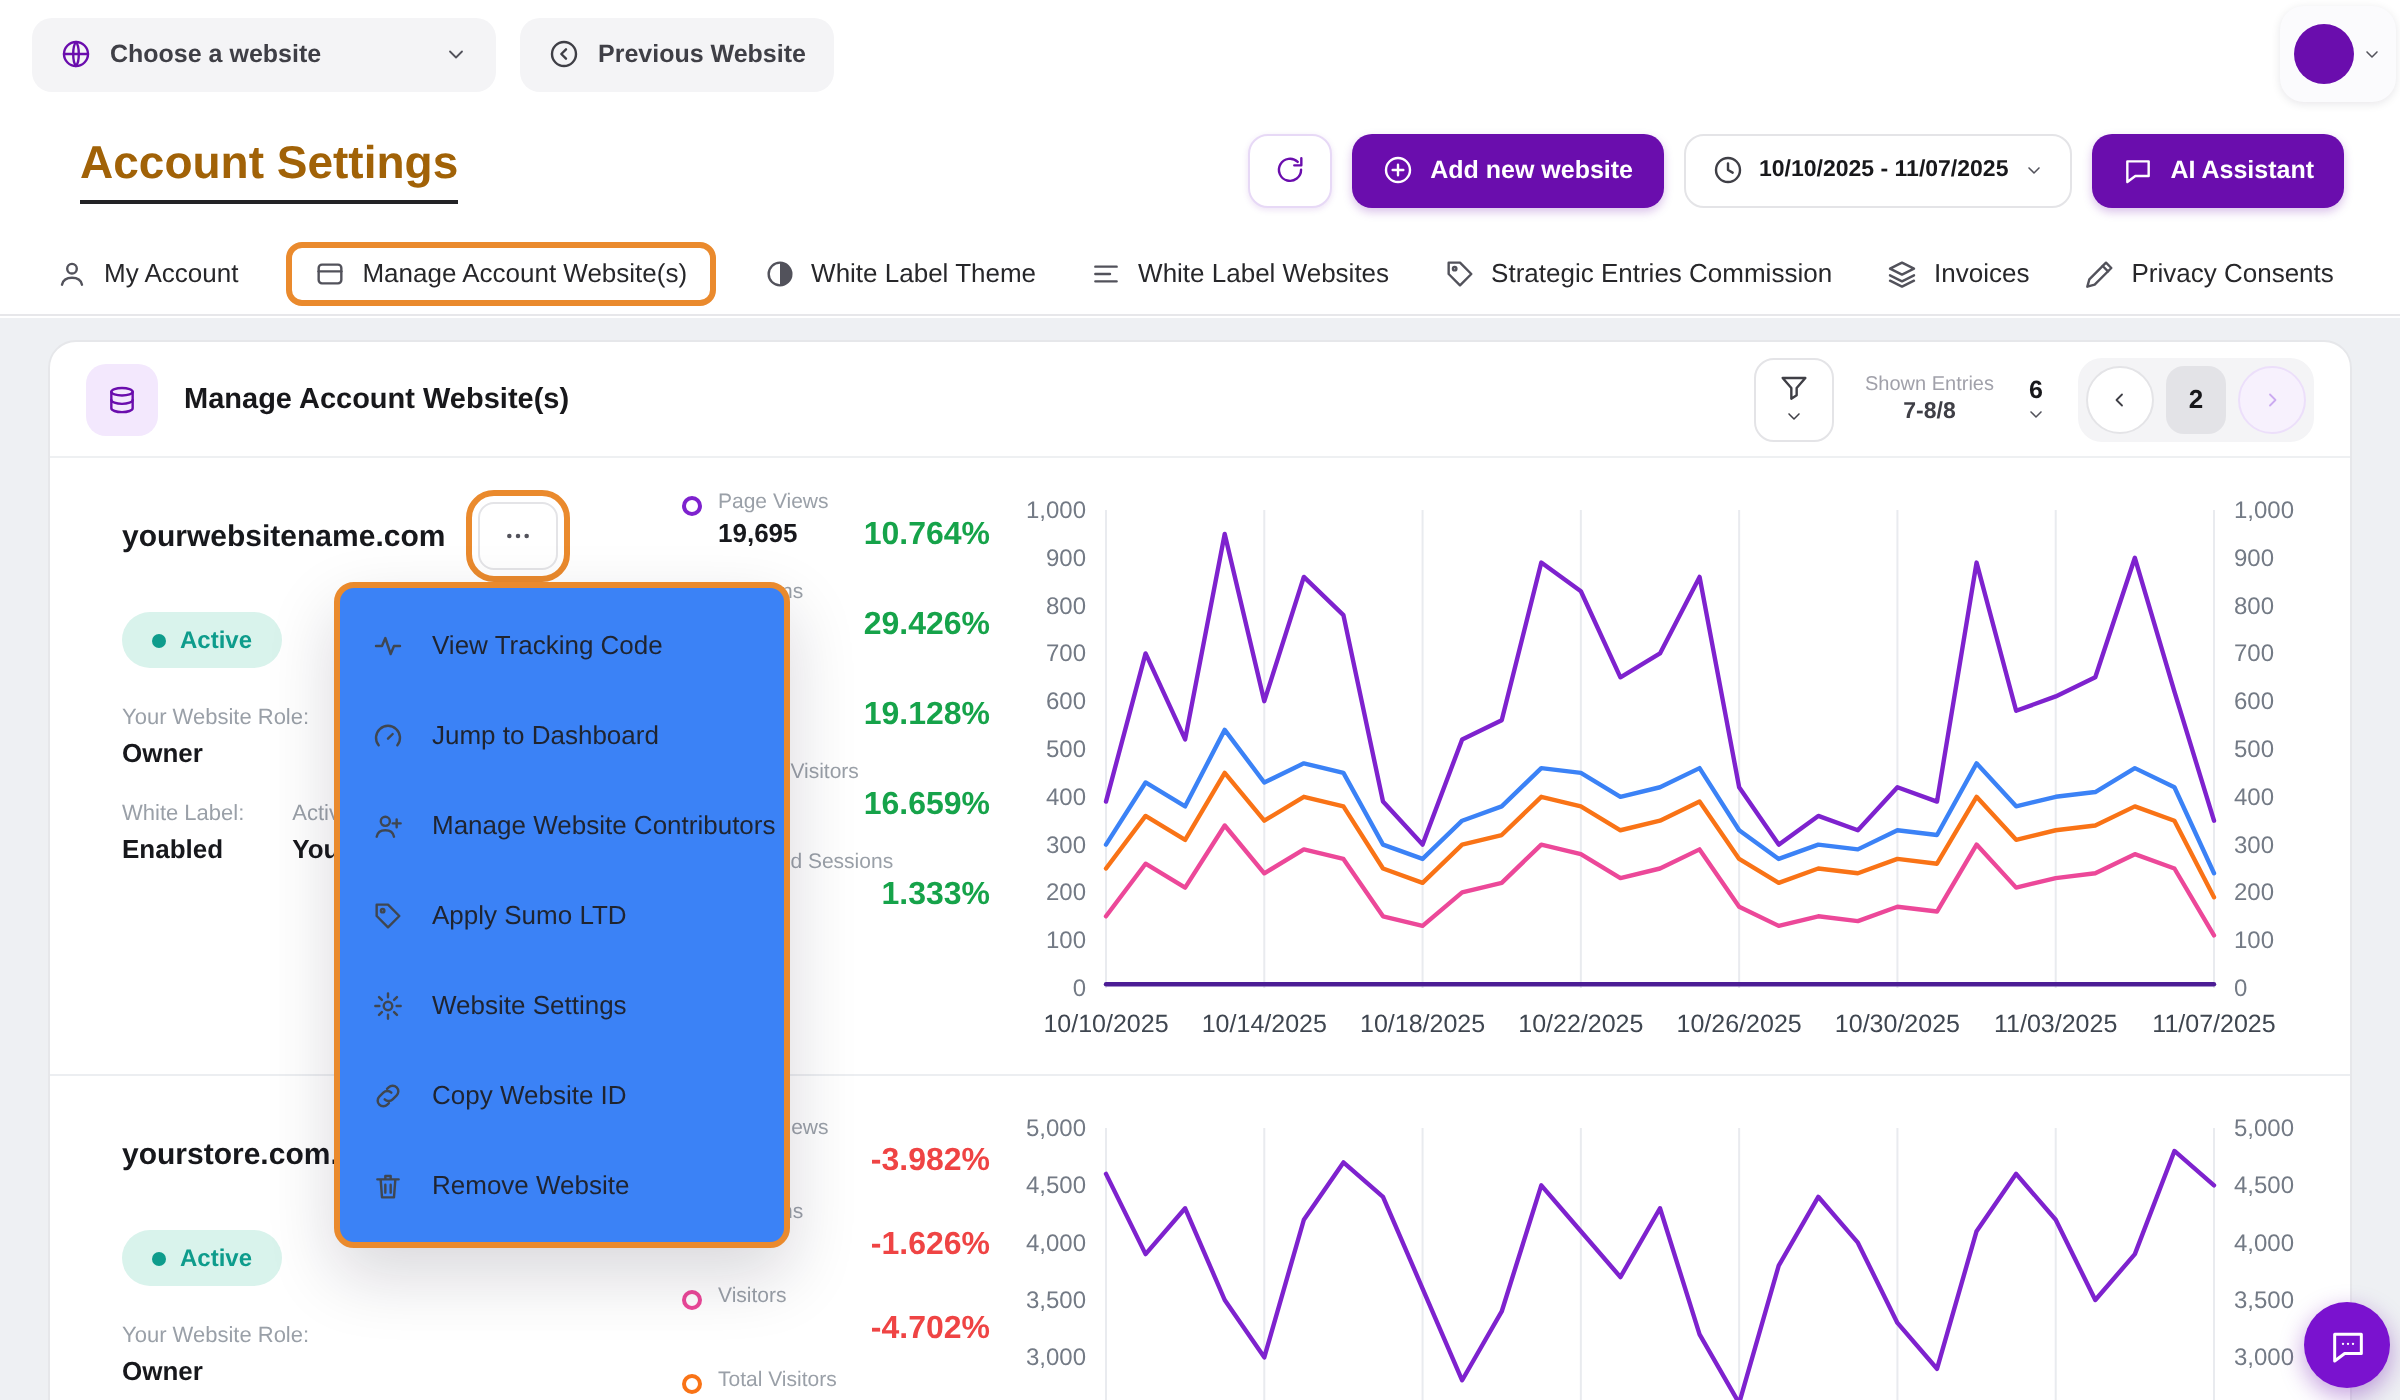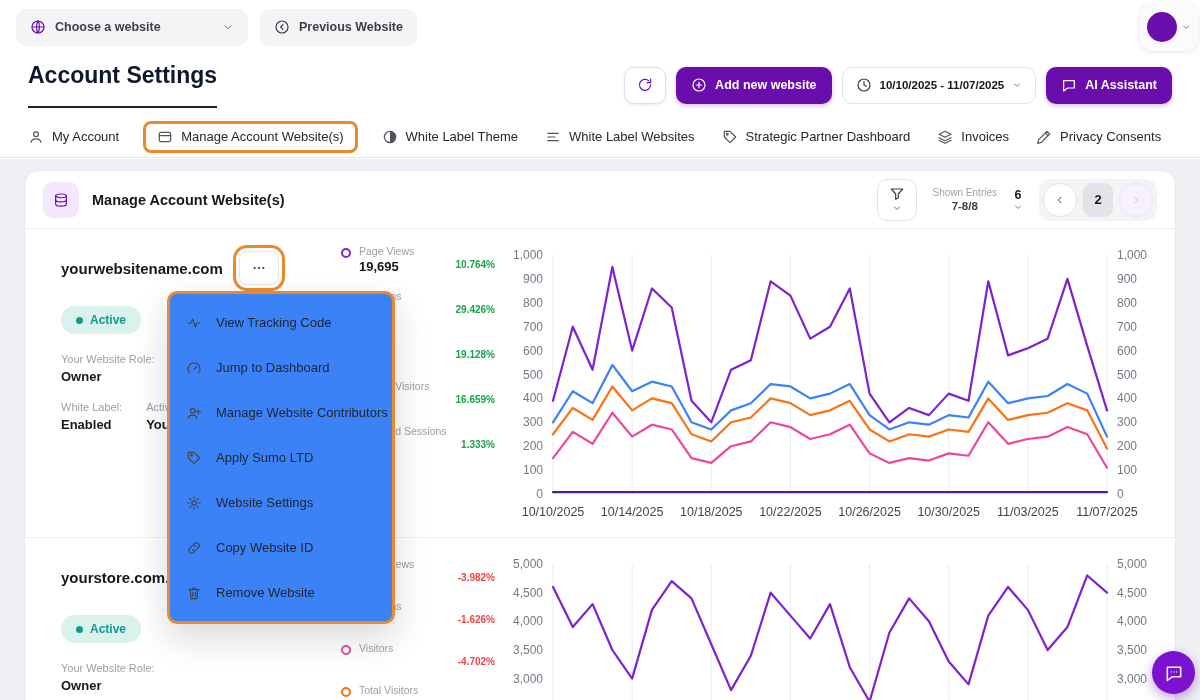--- a/index.html
+++ b/index.html
@@ -16,21 +16,21 @@
   .tb-btn { display:flex; align-items:center; gap:9px; height:37px; background:#f4f4f6; border-radius:10px; padding:0 14px; font-size:12.5px; font-weight:600; color:#3f3f46; cursor:pointer; }
   .tb-btn .chev { margin-left:26px; color:#52525b; }
   .choose-site { width:232px; }
   .choose-site .chev { margin-left:auto; }
   .globe { color:#6a0dad; }
   .avatar-box { position:absolute; top:3px; right:2px; width:58px; height:48px; background:#fbfbfd; border-radius:12px; box-shadow:0 1px 5px rgba(20,10,40,.10); display:flex; align-items:center; justify-content:center; gap:4px; cursor:pointer; }
   .avatar { width:30px; height:30px; border-radius:50%; background:#6a0dad; }
 
   
   .page-header { position:absolute; top:54px; left:0; right:0; height:62px; display:flex; align-items:center; padding:0 28px; }
-  .page-title { font-size:23px; font-weight:700; color:#0f172a; border-bottom:2.5px solid #232326; padding-bottom:17px; }
+  .page-title { font-size:23px; font-weight:700; color:#a16207; border-bottom:2.5px solid #232326; padding-bottom:5px;margin-left:12px; }
   .hdr-actions { margin-left:auto; display:flex; align-items:center; gap:10px; }
   .refresh-btn { width:42px; height:37px; border-radius:10px; background:#fff; border:1px solid #e7d9f6; box-shadow:0 1px 3px rgba(106,13,173,.12); color:#6a0dad; display:flex; align-items:center; justify-content:center; cursor:pointer; }
   .btn-purple { display:flex; align-items:center; gap:8px; height:37px; padding:0 15px; border-radius:10px; background:#6a0dad; color:#fff; font-size:12.5px; font-weight:600; cursor:pointer; box-shadow:0 2px 5px rgba(106,13,173,.25); }
   .btn-date { display:flex; align-items:center; gap:8px; height:37px; padding:0 13px; border-radius:10px; background:#fff; border:1px solid #e4e4e7; font-size:11.5px; font-weight:700; color:#18181b; cursor:pointer; }
   .btn-date .chev { color:#52525b; }
 
   
   .tabsbar { position:absolute; top:116px; left:0; right:0; height:42px; background:#fff; border-bottom:1px solid #e7e7ea; display:flex; align-items:center; gap:27px; padding:0 28px; }
   .tab { display:flex; align-items:center; gap:8px; font-size:13px; font-weight:500; color:#27272a; white-space:nowrap; cursor:pointer; }
   .tab .ic { color:#52525b; }
@@ -70,21 +70,21 @@
   .badge-dot { width:7px; height:7px; border-radius:50%; background:#0e9c8c; }
   .mini-label { font-size:11px; color:#9aa0a8; }
   .mini-value { font-size:13px; font-weight:700; color:#17181c; margin-top:4px; }
   .role-block { margin-top:19px; }
   .wl-row { display:flex; gap:24px; margin-top:17px; }
 
   .stat { position:absolute; left:8px; right:6px; }
   .stat .ring { position:absolute; left:0; top:3px; width:10px; height:10px; border-radius:50%; border:2.5px solid #999; }
   .stat-label { margin-left:18px; font-size:10.5px; color:#9aa0a8; white-space:nowrap; }
   .stat-value { margin-left:18px; font-size:13px; font-weight:700; color:#17181c; margin-top:2px; white-space:nowrap; }
-  .stat-pct { position:absolute; right:0; top:14px; font-size:10px; font-weight:700; white-space:nowrap; }
+  .stat-pct { position:absolute; right:0; top:14px; font-size:16px; font-weight:700; white-space:nowrap; }
 
   .chart-host { position:absolute; left:0; right:0; }
   .chart-host.c1 { top:0; height:281px; }
   .chart-host.c2 { top:0; height:200px; }
 
   
   .action-menu { position:absolute; left:167px; top:291px; width:228px; background:#3b82f6; border:3px solid #ea8a2d; border-radius:10px; box-shadow:0 14px 34px rgba(20,10,40,.16); z-index:40; padding:6px 0; }
   .menu-item { display:flex; align-items:center; gap:14px; height:45px; padding:0 16px; cursor:pointer; }
   .mi-icon { color:#3f4650; display:flex; }
   .mi-label { font-size:13px; font-weight:500; color:#1f2430; white-space:nowrap; }
@@ -200,21 +200,21 @@
       <svg class="ic" viewBox="0 0 24 24">
           <path d="M4 6.5h16M4 12h11M4 17.5h16"></path>
         </svg>
       <span>White Label Websites</span>
     </div>
     <div class="tab">
       <svg class="ic" viewBox="0 0 24 24">
           <path d="M3.5 3.5h8.5l8.5 8.5-8.5 8.5-8.5-8.5z"></path>
           <circle cx="8" cy="8" r="1.3"></circle>
         </svg>
-      <span>Strategic Partner Dashboard</span>
+      <span>Strategic Entries Commission</span>
     </div>
     <div class="tab">
       <svg class="ic" viewBox="0 0 24 24">
           <path d="M12 3.5l9 4.5-9 4.5-9-4.5z"></path>
           <path d="M3 13l9 4.5 9-4.5"></path>
           <path d="M3 17l9 4.5 9-4.5"></path>
         </svg>
       <span>Invoices</span>
     </div>
     <div class="tab">

